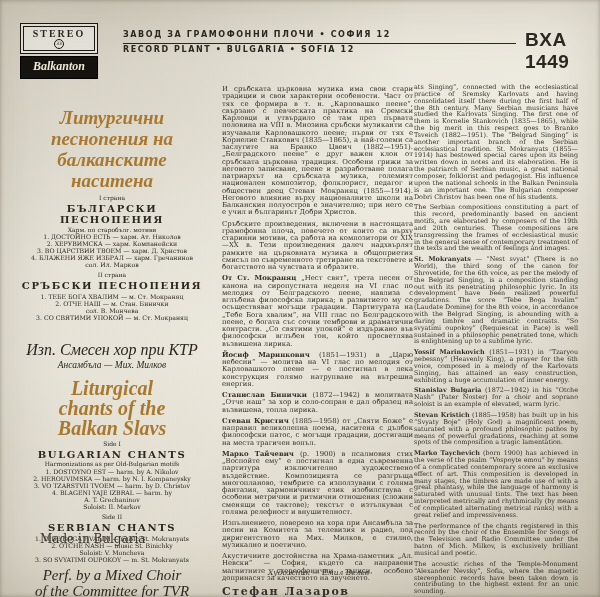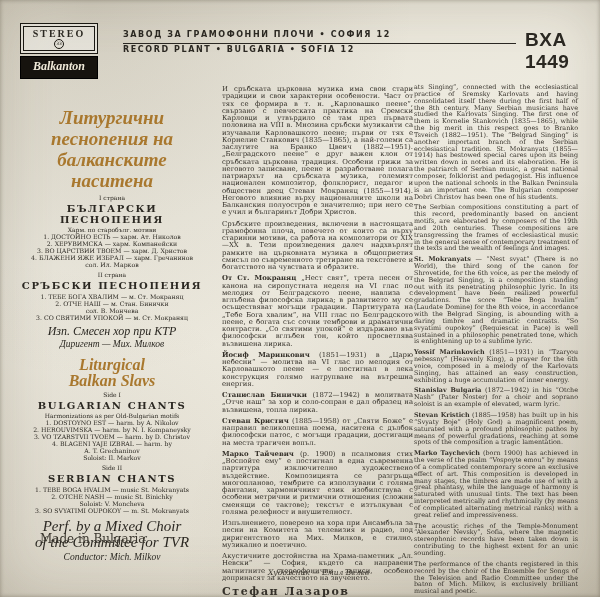--- a/index.html
+++ b/index.html
@@ -26,26 +26,26 @@
     font-family:"Liberation Serif",serif;font-style:italic;font-weight:bold;font-size:12px;padding:2px 0 4px;}
   .plant{position:absolute;left:123px;top:30px;font-family:"DejaVu Sans","Liberation Sans",sans-serif;font-weight:bold;}
   .plant-line1{font-size:8px;letter-spacing:1.6px;}
   .plant-line2{font-size:8px;letter-spacing:1.6px;margin-top:6px;}
   .header-rule{position:absolute;left:123px;top:43px;width:393px;height:1px;background:#2a2722;}
   .catalog{position:absolute;left:525px;top:29px;font-family:"Liberation Sans","DejaVu Sans",sans-serif;font-weight:bold;font-size:19px;letter-spacing:.5px;}
 
   
   .col-left{position:absolute;left:20px;top:108px;width:184px;text-align:center;}
   .title-bg{font-family:"Liberation Serif",serif;font-style:italic;font-weight:bold;font-size:19px;line-height:1.1;color:var(--accent,#a9782e);}
-  .title-en{font-family:"Liberation Serif",serif;font-style:italic;font-weight:bold;font-size:16px;line-height:1.0;color:var(--accent,#a9782e);margin-top:7px;}
+  .title-en{font-family:"Liberation Serif",serif;font-style:italic;font-weight:bold;font-size:20px;line-height:1.0;color:var(--accent,#a9782e);margin-top:7px;}
   .side-label{font-size:6px;line-height:1;margin-top:3px;}
   .side-heading{font-size:10px;line-height:1.15;letter-spacing:1.6px;margin-top:2px;font-weight:bold;}
   .side-sub{font-size:6px;line-height:1.1;margin-top:1px;}
   .track{font-size:6.2px;line-height:7px;}
-  .performer-big{font-family:"Liberation Serif",serif;font-style:italic;font-size:12px;line-height:1.15;margin-top:4px;}
+  .performer-big{font-family:"Liberation Serif",serif;font-style:italic;font-size:16px;line-height:1.15;margin-top:20px;}
   .performer-big-en{font-family:"Liberation Serif",serif;font-style:italic;font-size:15px;line-height:1.1;margin-top:4px;}
   .conductor{font-family:"Liberation Serif",serif;font-style:italic;font-size:9.5px;line-height:1.15;margin-top:1px;}
 
   
   .col-mid{position:absolute;left:222px;top:86px;width:191px;font-size:6.9px;line-height:1.05;text-align:justify;color:#35312a;}
   .col-right{position:absolute;left:414px;top:84px;width:164px;font-size:6.4px;line-height:1.07;text-align:justify;color:#35312a;}
   .col-mid p,.col-right p{margin:0 0 4px;}
   .col-mid .lead,.col-right .lead{font-weight:bold;}
   .signature{font-weight:bold;font-size:11px;letter-spacing:1.6px;text-align:left;margin:2px 2px 0 0;}
   .ornament{color:var(--gold,#c59f45);font-size:10px;margin:3px 0 4px 26px;text-align:left;}
@@ -96,24 +96,25 @@
     <div class="track">сол. Ил. Марков</div>
 
     <div class="side-label" style="margin-top:4px">II страна</div>
     <div class="side-heading">СРЪБСКИ ПЕСНОПЕНИЯ</div>
     <div class="track" style="margin-top:1px">1. ТЕБЕ БОГА ХВАЛИМ — м. Ст. Мокраняц</div>
     <div class="track">2. ОТЧЕ НАШ — м. Стан. Бинички</div>
     <div class="track">сол. В. Мончева</div>
     <div class="track">3. СО СВЯТИМИ УПОКОЙ — м. Ст. Мокраняц</div>
 
     <div class="performer-big">Изп. Смесен хор при КТР</div>
-    <div class="conductor">Диригент — Мих. Милков</div>
+    <div class="conductor">Ансамбъла — Мих. Милков</div>
 
     <div class="title-en">
       <div>Liturgical</div>
+      <div>chants of the</div>
       <div>Balkan Slavs</div>
     </div>
 
     <div class="side-label">Side I</div>
     <div class="side-heading">BULGARIAN CHANTS</div>
     <div class="side-sub">Harmonizations as per Old-Bulgarian motifs</div>
     <div class="track">1. DOSTOYNO EST — harm. by A. Nikolov</div>
     <div class="track">2. HEROUVIMSKA — harm. by N. I. Kompaneysky</div>
     <div class="track">3. VO TZARSTVII TVOEM — harm. by D. Christov</div>
     <div class="track">4. BLAGENI YAJE IZBRAL — harm. by</div>
@@ -150,21 +151,21 @@
   </div>
 
   <div class="col-right">
     <p><b class="lead"></b><span>ats Singing”, connected with the ecclesiastical practice of Sremsky Karlovats and having consolidated itself there during the first half of the 8th century. Many Serbian musicians have studied the Karlovats Singing. The first one of them is Kornelie Stankovich (1835—1865), while the big merit in this respect goes to Branko Tsveich (1882—1951). The “Belgrad Singing” is another important branch of the Serbian ecclesiastical tradition. St. Mokranyats (1855—1914) has bestowed special cares upon its being written down in notes and its elaboration. He is the patriarch of Serbian music, a great national composer, folklorist and pedagogist. His influence upon the national schools in the Balkan Peninsula is an important one. The Bulgarian composer Dobri Christov has been one of his students.</span></p>
     <p><b class="lead"></b><span>The Serbian compositions constituting a part of this record, predominantly based on ancient motifs, are elaborated by composers of the 19th and 20th centuries. These compositions are transgressing the frames of ecclesiastical music in the general sense of contemporary treatment of the texts and the wealth of feelings and images.</span></p>
     <p><b class="lead">St. Mokranyats</b><span> — “Nest svyat” (There is no World), the third song of the canon for Shrovetide, for the 6th voice, as per the melody of the Belgrad Singing, is a composition standing out with its penetrating philosophic lyric. In its development have been realized powerful gradations. The score “Tebe Boga hvalim” (Laudate Domine) for the 8th voice, in accordance with the Belgrad Singing, is abounding with a daring timbre and dramatic contrasts. “So svyatimi oupokoy” (Requiescat in Pace) is well sustained in a philosophic penetrated tone, which is enlightening up to a sublime lyric.</span></p>
     <p><b class="lead">Yossif Marinkovich</b><span> (1851—1931) in “Tzaryou nebessny” (Heavenly King), a prayer for the 6th voice, composed in a melody of the Karlovats Singing, has attained an easy construction, exhibiting a huge accumulation of inner energy.</span></p>
     <p><b class="lead">Stanislav Bulgaria</b><span> (1872—1942) in his “Otche Nash” (Pater Noster) for a choir and soprano soloist is an example of elevated, warm lyric.</span></p>
     <p><b class="lead">Stevan Kristich</b><span> (1885—1958) has built up in his “Svyaty Boje” (Holy God) a magnificent poem, saturated with a profound philosophic pathos by means of powerful gradations, reaching at some spots of the composition a tragic lamentation.</span></p>
     <p><b class="lead">Marko Taychevich</b><span> (born 1900) has achieved in the verse of the psalm “Vospoyte emou” by means of a complicated contemporary score an exclusive effect of art. This composition is developed in many stages, the timbres are made use of with a great phantasy, while the language of harmony is saturated with unusual tints. The text has been interpreted metrically and rhythmically (by means of complicated alternating metrical ranks) with a great relief and impressiveness.</span></p>
+    <p><b class="lead"></b><span>The performance of the chants registered in this record by the choir of the Ensemble for Songs of the Television and Radio Committee under the baton of Mich. Milkov, is exclusively brilliant musical and poetic.</span></p>
     <p><b class="lead"></b><span>The acoustic riches of the Temple-Monument “Alexander Nevsky”, Sofia, where the magnetic stereophonic records have been taken down is contributing to the highest extent for an unic sounding.</span></p>
-    <p><b class="lead"></b><span>The performance of the chants registered in this record by the choir of the Ensemble for Songs of the Television and Radio Committee under the baton of Mich. Milkov, is exclusively brilliant musical and poetic.</span></p>
 
   </div>
 
   <div class="made-in">Made in Bulgaria</div>
   <div class="artist-credit">Художник — Емил Велев</div>
 
 </div>
 
 </body></html>

